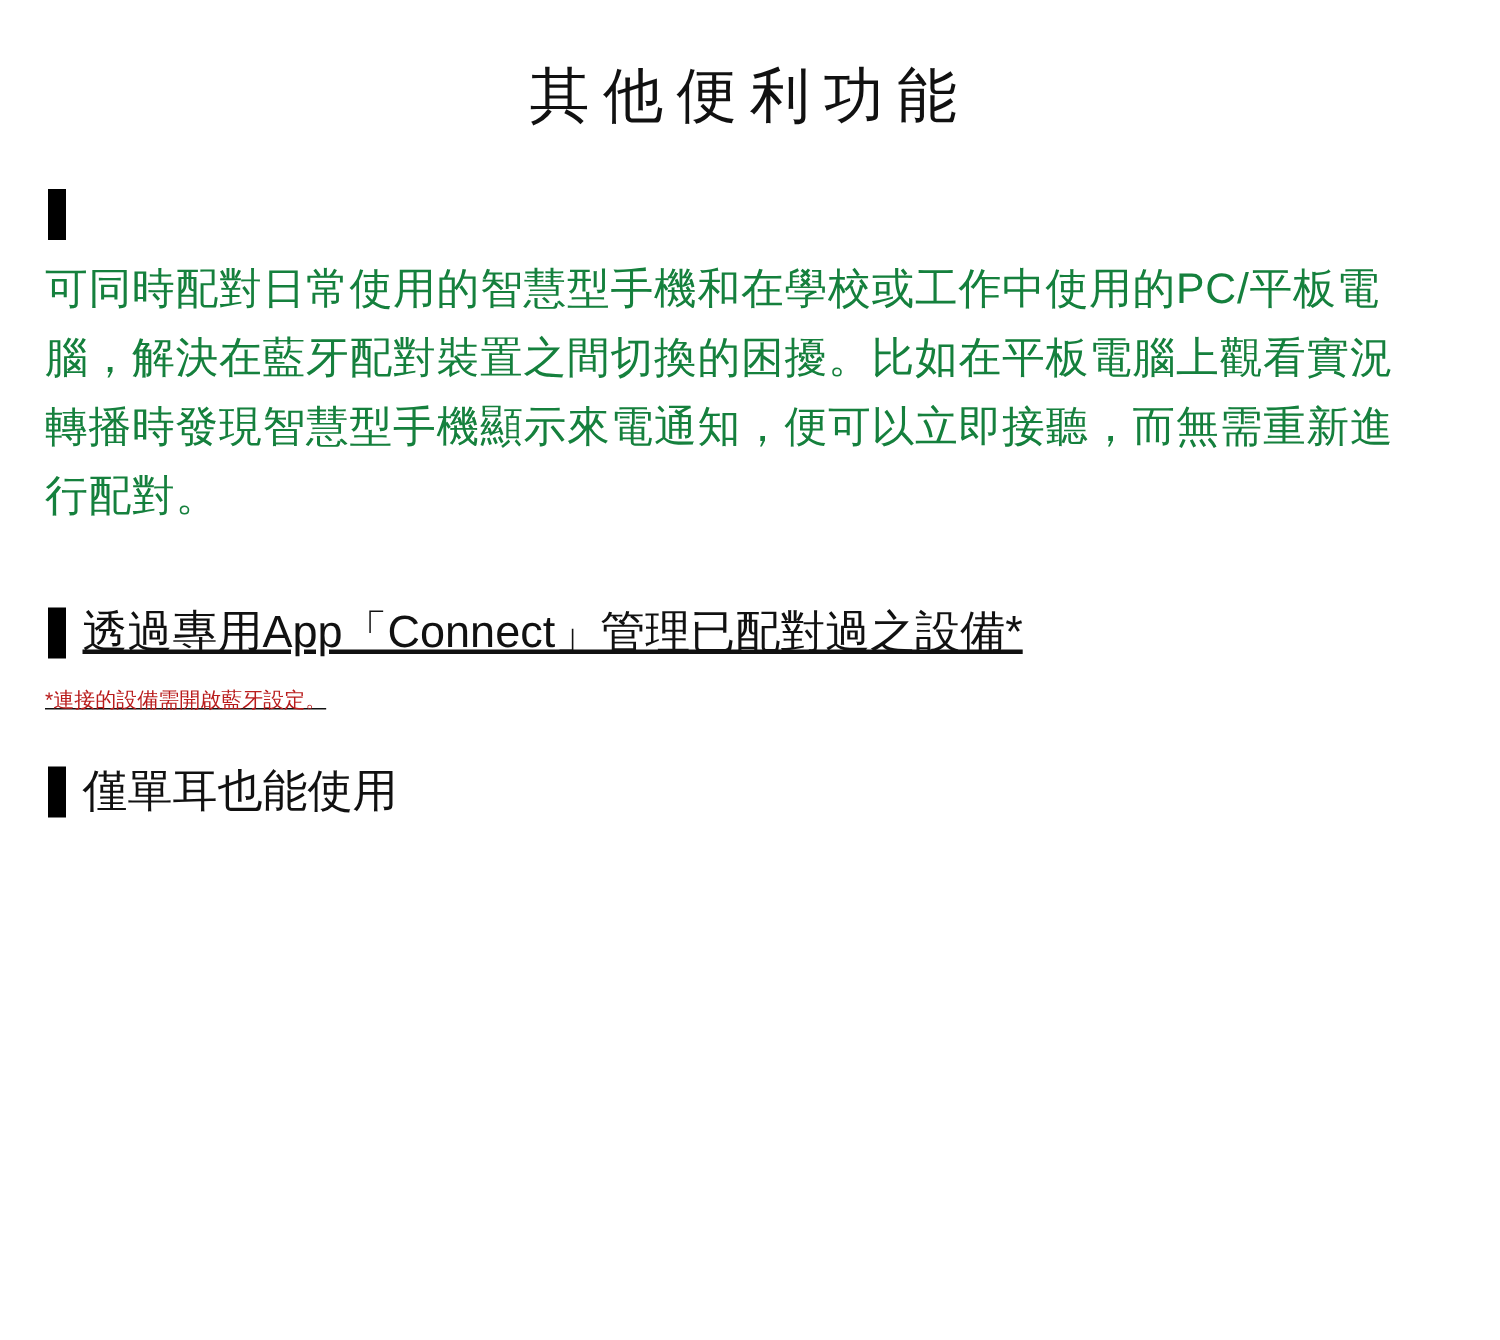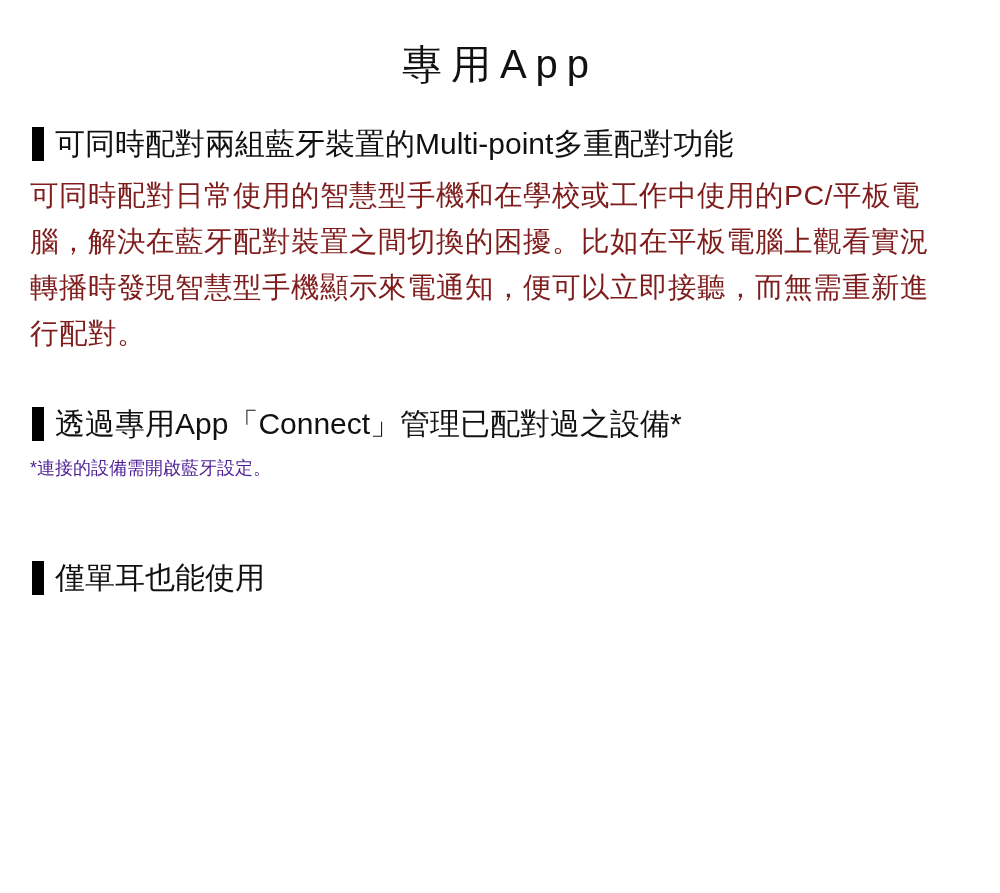--- a/index.html
+++ b/index.html
@@ -27,22 +27,22 @@
     text-align: center;
     color: #111111;
     line-height: 1.2;
   }
 
   .feature-section {
     padding: 0 42px 0 30px;
   }
 
   .feature-section.s1 { margin-top: 38px; }
-  .feature-section.s2 { margin-top: 50px; }
-  .feature-section.s3 { margin-top: 80px; }
+  .feature-section.s2 { margin-top: 50px; text-decoration: underline; }
+  .feature-section.s3 { margin-top: 32px; }
 
   .section-heading {
     display: flex;
     align-items: center;
     font-size: 30px;
     font-weight: 400;
     line-height: 36px;
     color: #111111;
   }
 
@@ -54,44 +54,43 @@
     margin-left: 2px;
     margin-right: 11px;
     background: #000000;
   }
 
   .section-body {
     margin-top: 10px;
     font-size: 28.5px;
     font-weight: 300;
     line-height: 46px;
-    color: #7f1d1d;
+    color: #15803d;
     white-space: pre-line;
     letter-spacing: 0.5px;
   }
 
   .section-footnote {
     margin-top: 14px;
-    font-size: 18px;
+    font-size: 14px;
     font-weight: 300;
     line-height: 24px;
-    color: #4c1d95;
+    color: #b91c1c;
   }
 </style>
 </head>
 <body>
 
 <div class="page">
 
-  <h1 class="page-title">專用App</h1>
+  <h1 class="page-title">其他便利功能</h1>
 
   <section class="feature-section s1">
     <h2 class="section-heading">
       <span class="heading-bar"></span>
-      <span>可同時配對兩組藍牙裝置的Multi-point多重配對功能</span>
     </h2>
     <p class="section-body">可同時配對日常使用的智慧型手機和在學校或工作中使用的PC/平板電
 腦，解決在藍牙配對裝置之間切換的困擾。比如在平板電腦上觀看實況
 轉播時發現智慧型手機顯示來電通知，便可以立即接聽，而無需重新進
 行配對。</p>
   </section>
 
   <section class="feature-section s2">
     <h2 class="section-heading">
       <span class="heading-bar"></span>

